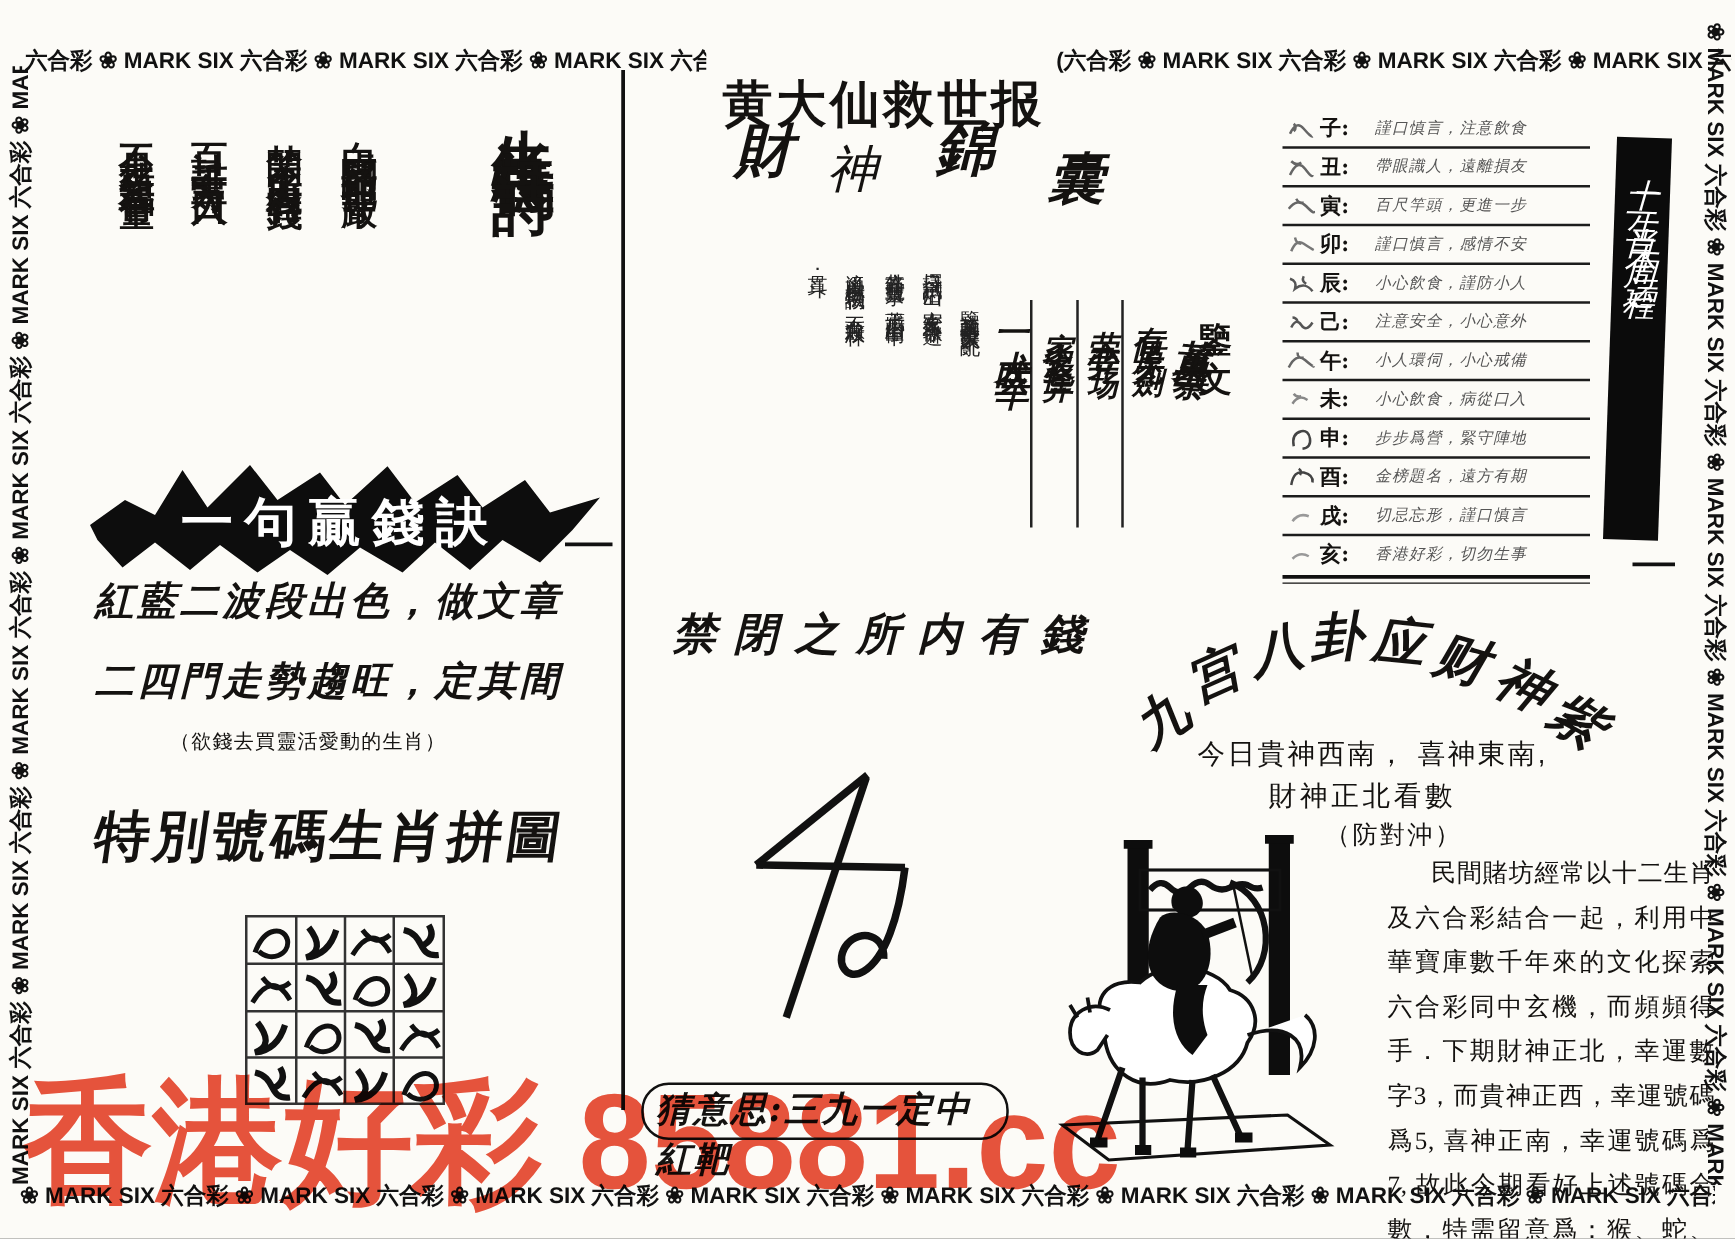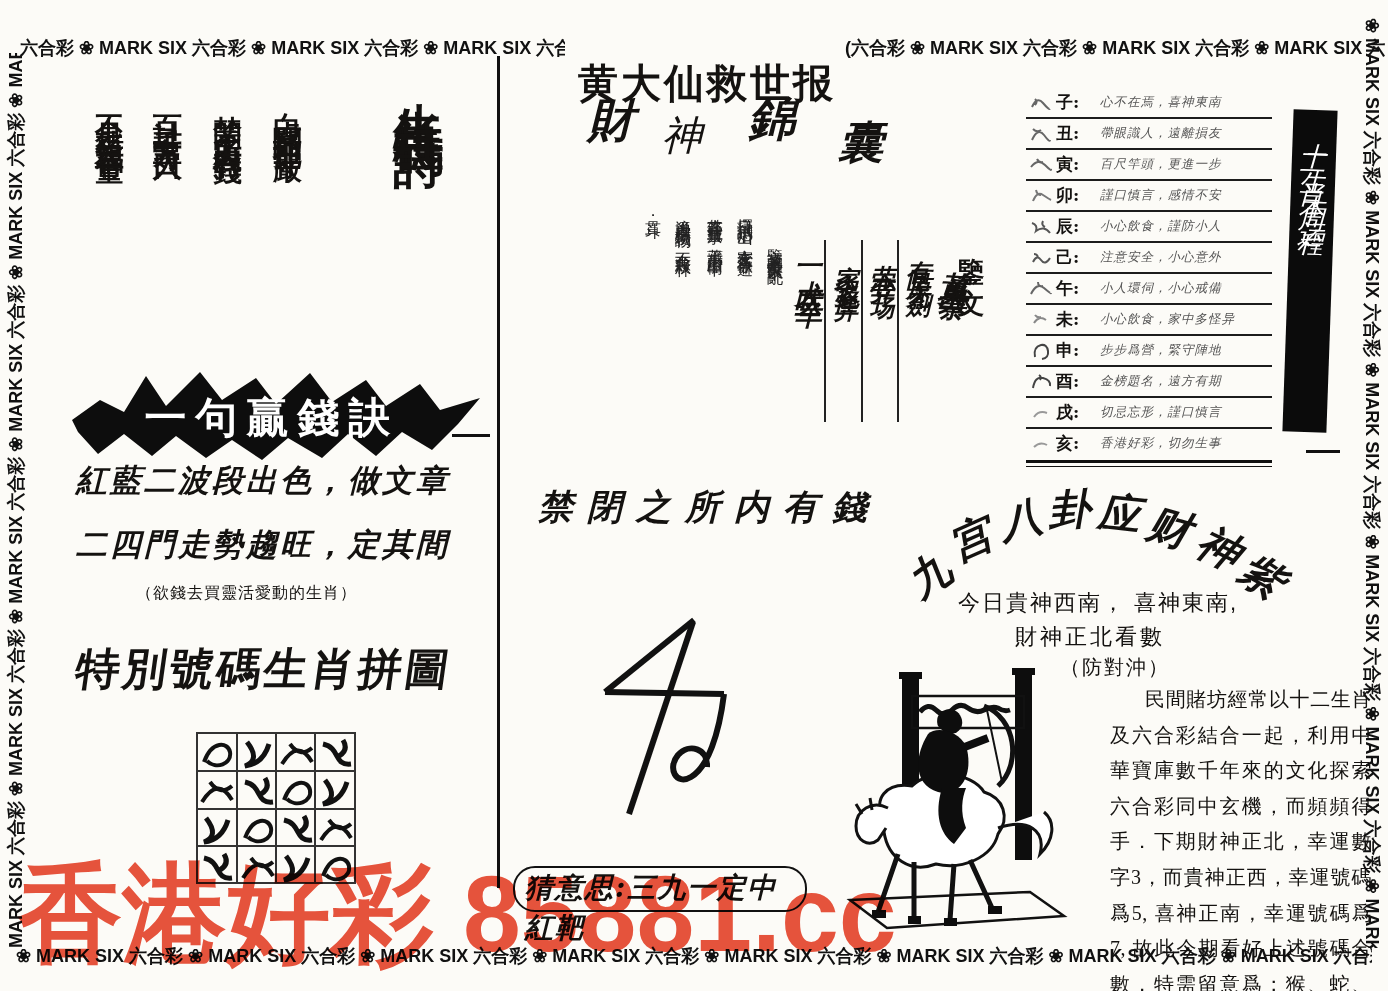--- a/index.html
+++ b/index.html
@@ -136,21 +136,21 @@
   <div class="abs oval" style="left:513px;top:866px;width:290px;height:42px;">
     <div class="cal ital" style="font-size:28px;font-weight:700;line-height:40px;padding-left:10px;letter-spacing:2px;">猜意思:三九一定中紅靶</div>
   </div>
 
   <div class="abs" style="left:1026px;top:88px;width:246px;">
     <div class="zrow">
         <svg class="zicon" width="22" height="20" viewBox="0 0 24 20">
           <path d="M3 14 q5 -11 11 -4 t7 6 M6 6 q3 3 0 6" fill="none" stroke="#666" stroke-width="2"></path>
         </svg>
         <span class="branch">子:</span>
-        <span class="fortune">心不在焉，喜神東南</span>
+        <span class="fortune">謹口慎言，注意飲食</span>
       </div>
     <div class="zrow">
         <svg class="zicon" width="22" height="20" viewBox="0 0 24 20">
           <path d="M3 16 q6 -13 12 -5 t6 5 M4 5 q4 4 8 1" fill="none" stroke="#666" stroke-width="2"></path>
         </svg>
         <span class="branch">丑:</span>
         <span class="fortune">帶眼識人，遠離損友</span>
       </div>
     <div class="zrow">
         <svg class="zicon" width="22" height="20" viewBox="0 0 24 20">
@@ -185,21 +185,21 @@
           <path d="M2 15 q6 -12 13 -6 t7 5 M9 3 q0 5 5 4" fill="none" stroke="#666" stroke-width="2"></path>
         </svg>
         <span class="branch">午:</span>
         <span class="fortune">小人環伺，小心戒備</span>
       </div>
     <div class="zrow">
         <svg class="zicon" width="22" height="20" viewBox="0 0 24 20">
           <path d="M5 13 q5 -8 12 -3 M6 5 q2 3 6 2" fill="none" stroke="#888" stroke-width="2"></path>
         </svg>
         <span class="branch">未:</span>
-        <span class="fortune">小心飲食，家中多怪异</span>
+        <span class="fortune">小心飲食，病從口入</span>
       </div>
     <div class="zrow">
         <svg class="zicon" width="22" height="20" viewBox="0 0 24 20">
           <path d="M6 16 q-2 -10 6 -12 q6 -1 7 6 q1 7 -6 8" fill="none" stroke="#444" stroke-width="2"></path>
         </svg>
         <span class="branch">申:</span>
         <span class="fortune">步步爲營，緊守陣地</span>
       </div>
     <div class="zrow">
         <svg class="zicon" width="22" height="20" viewBox="0 0 24 20">

